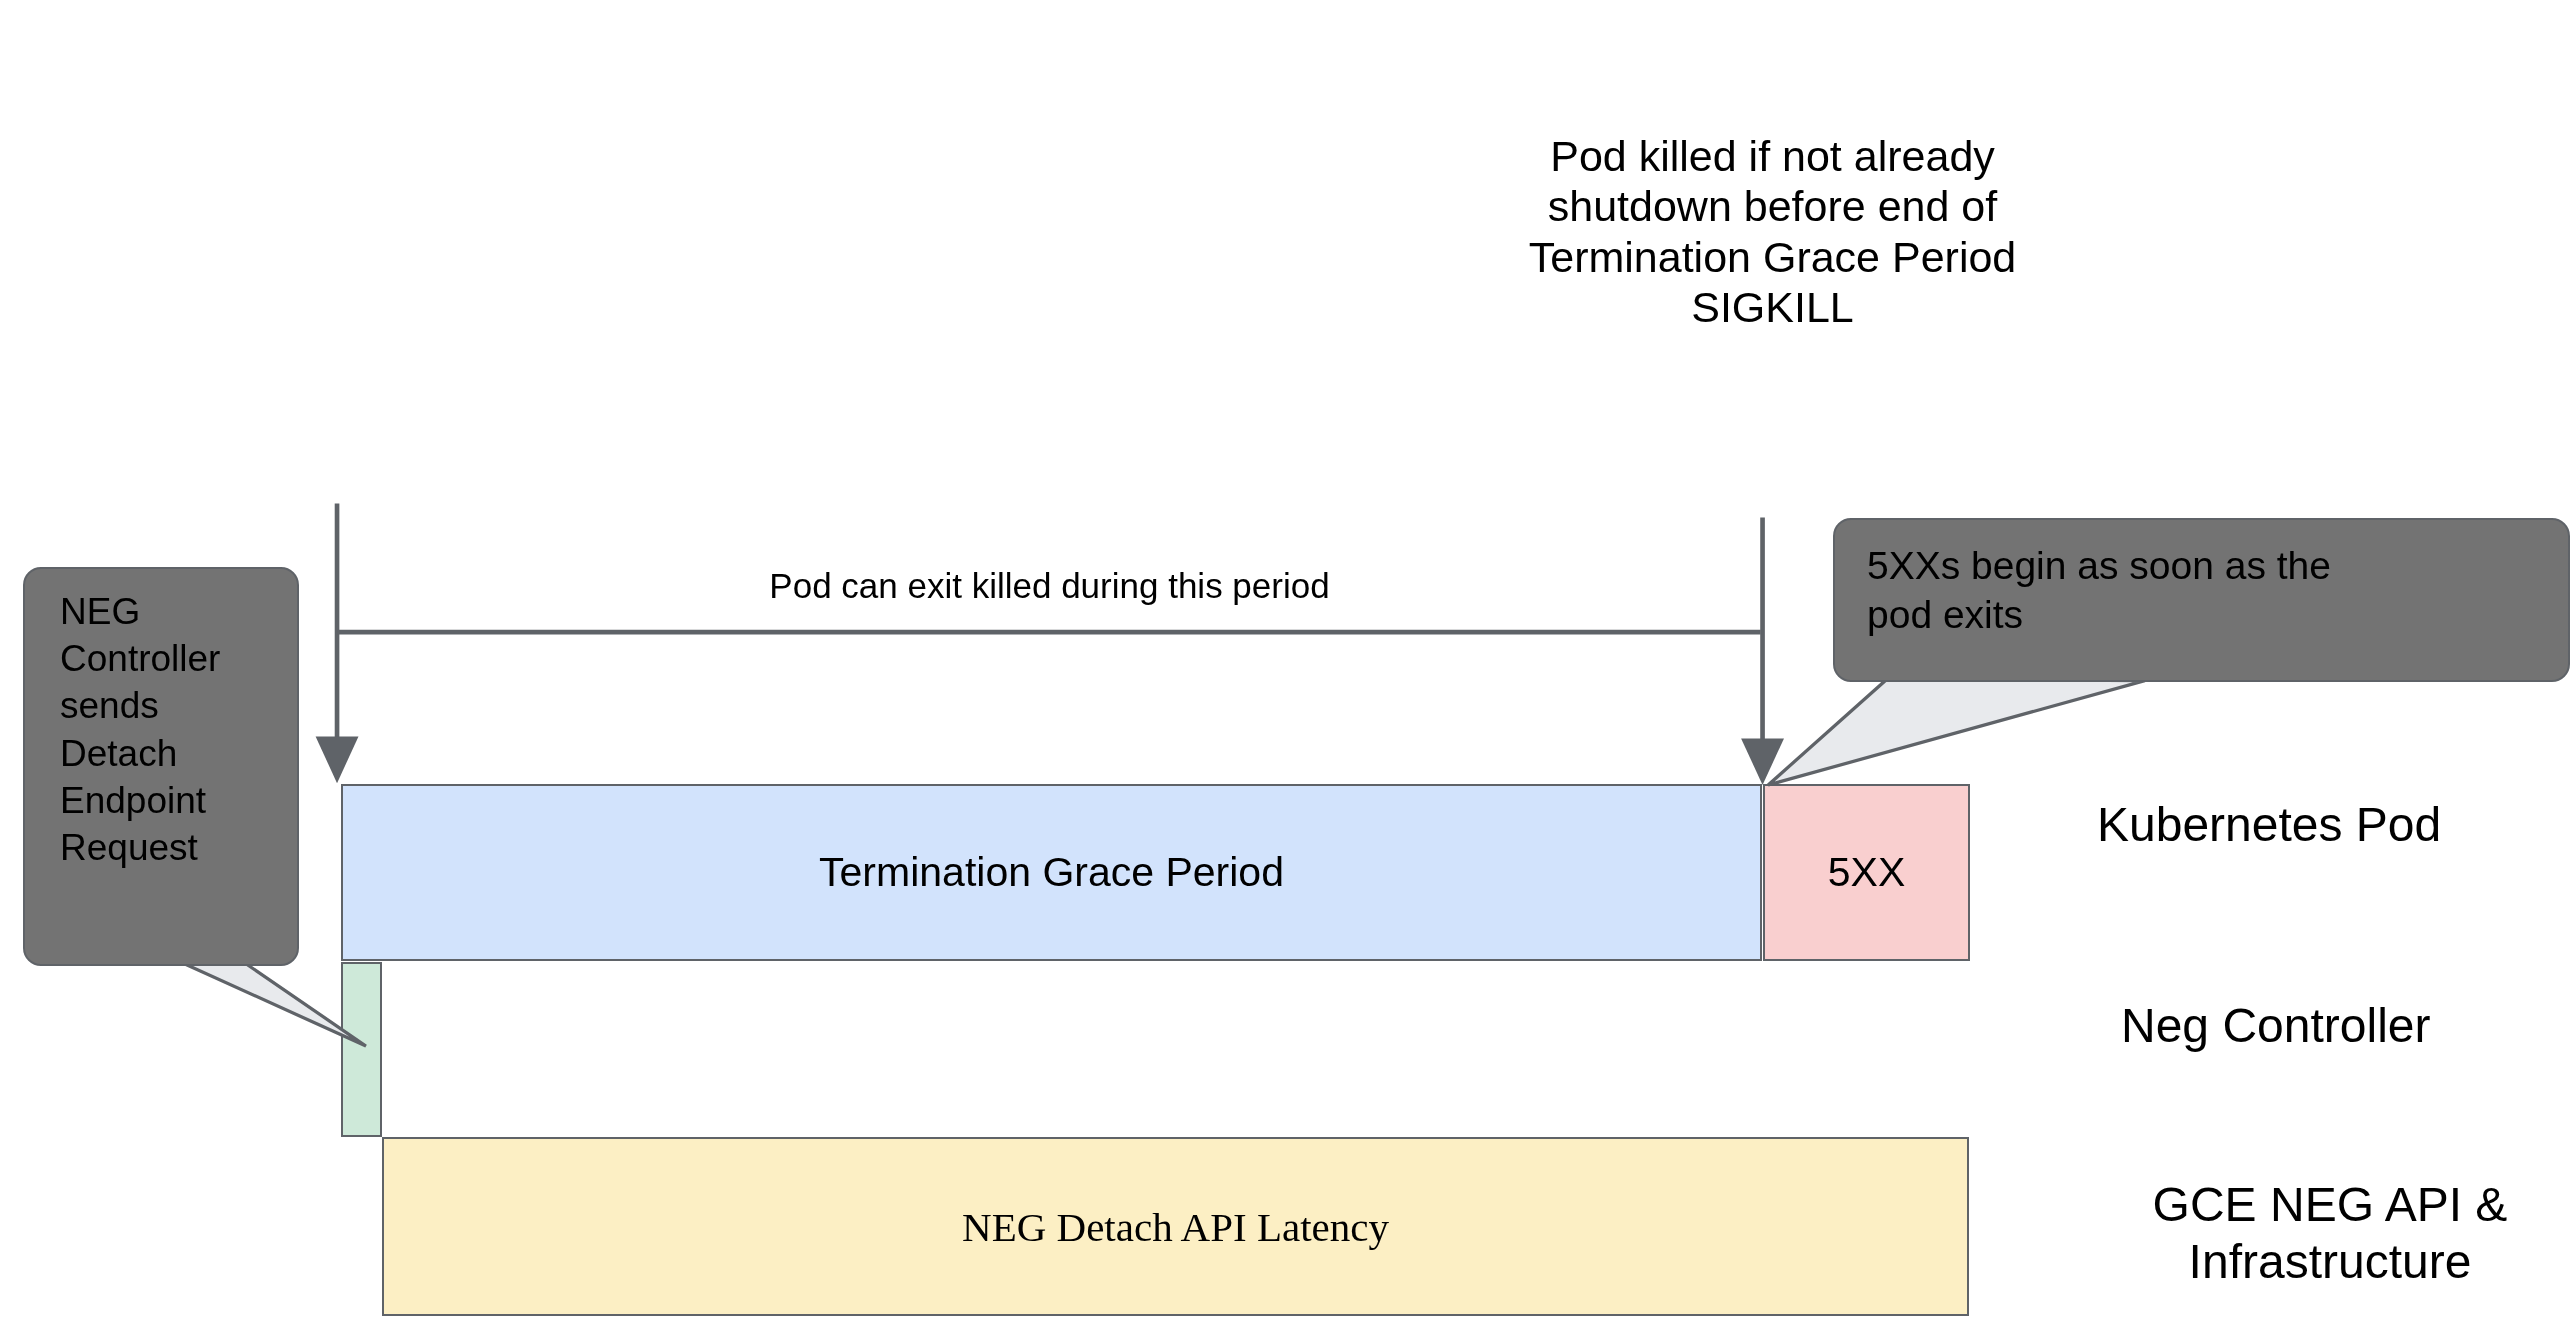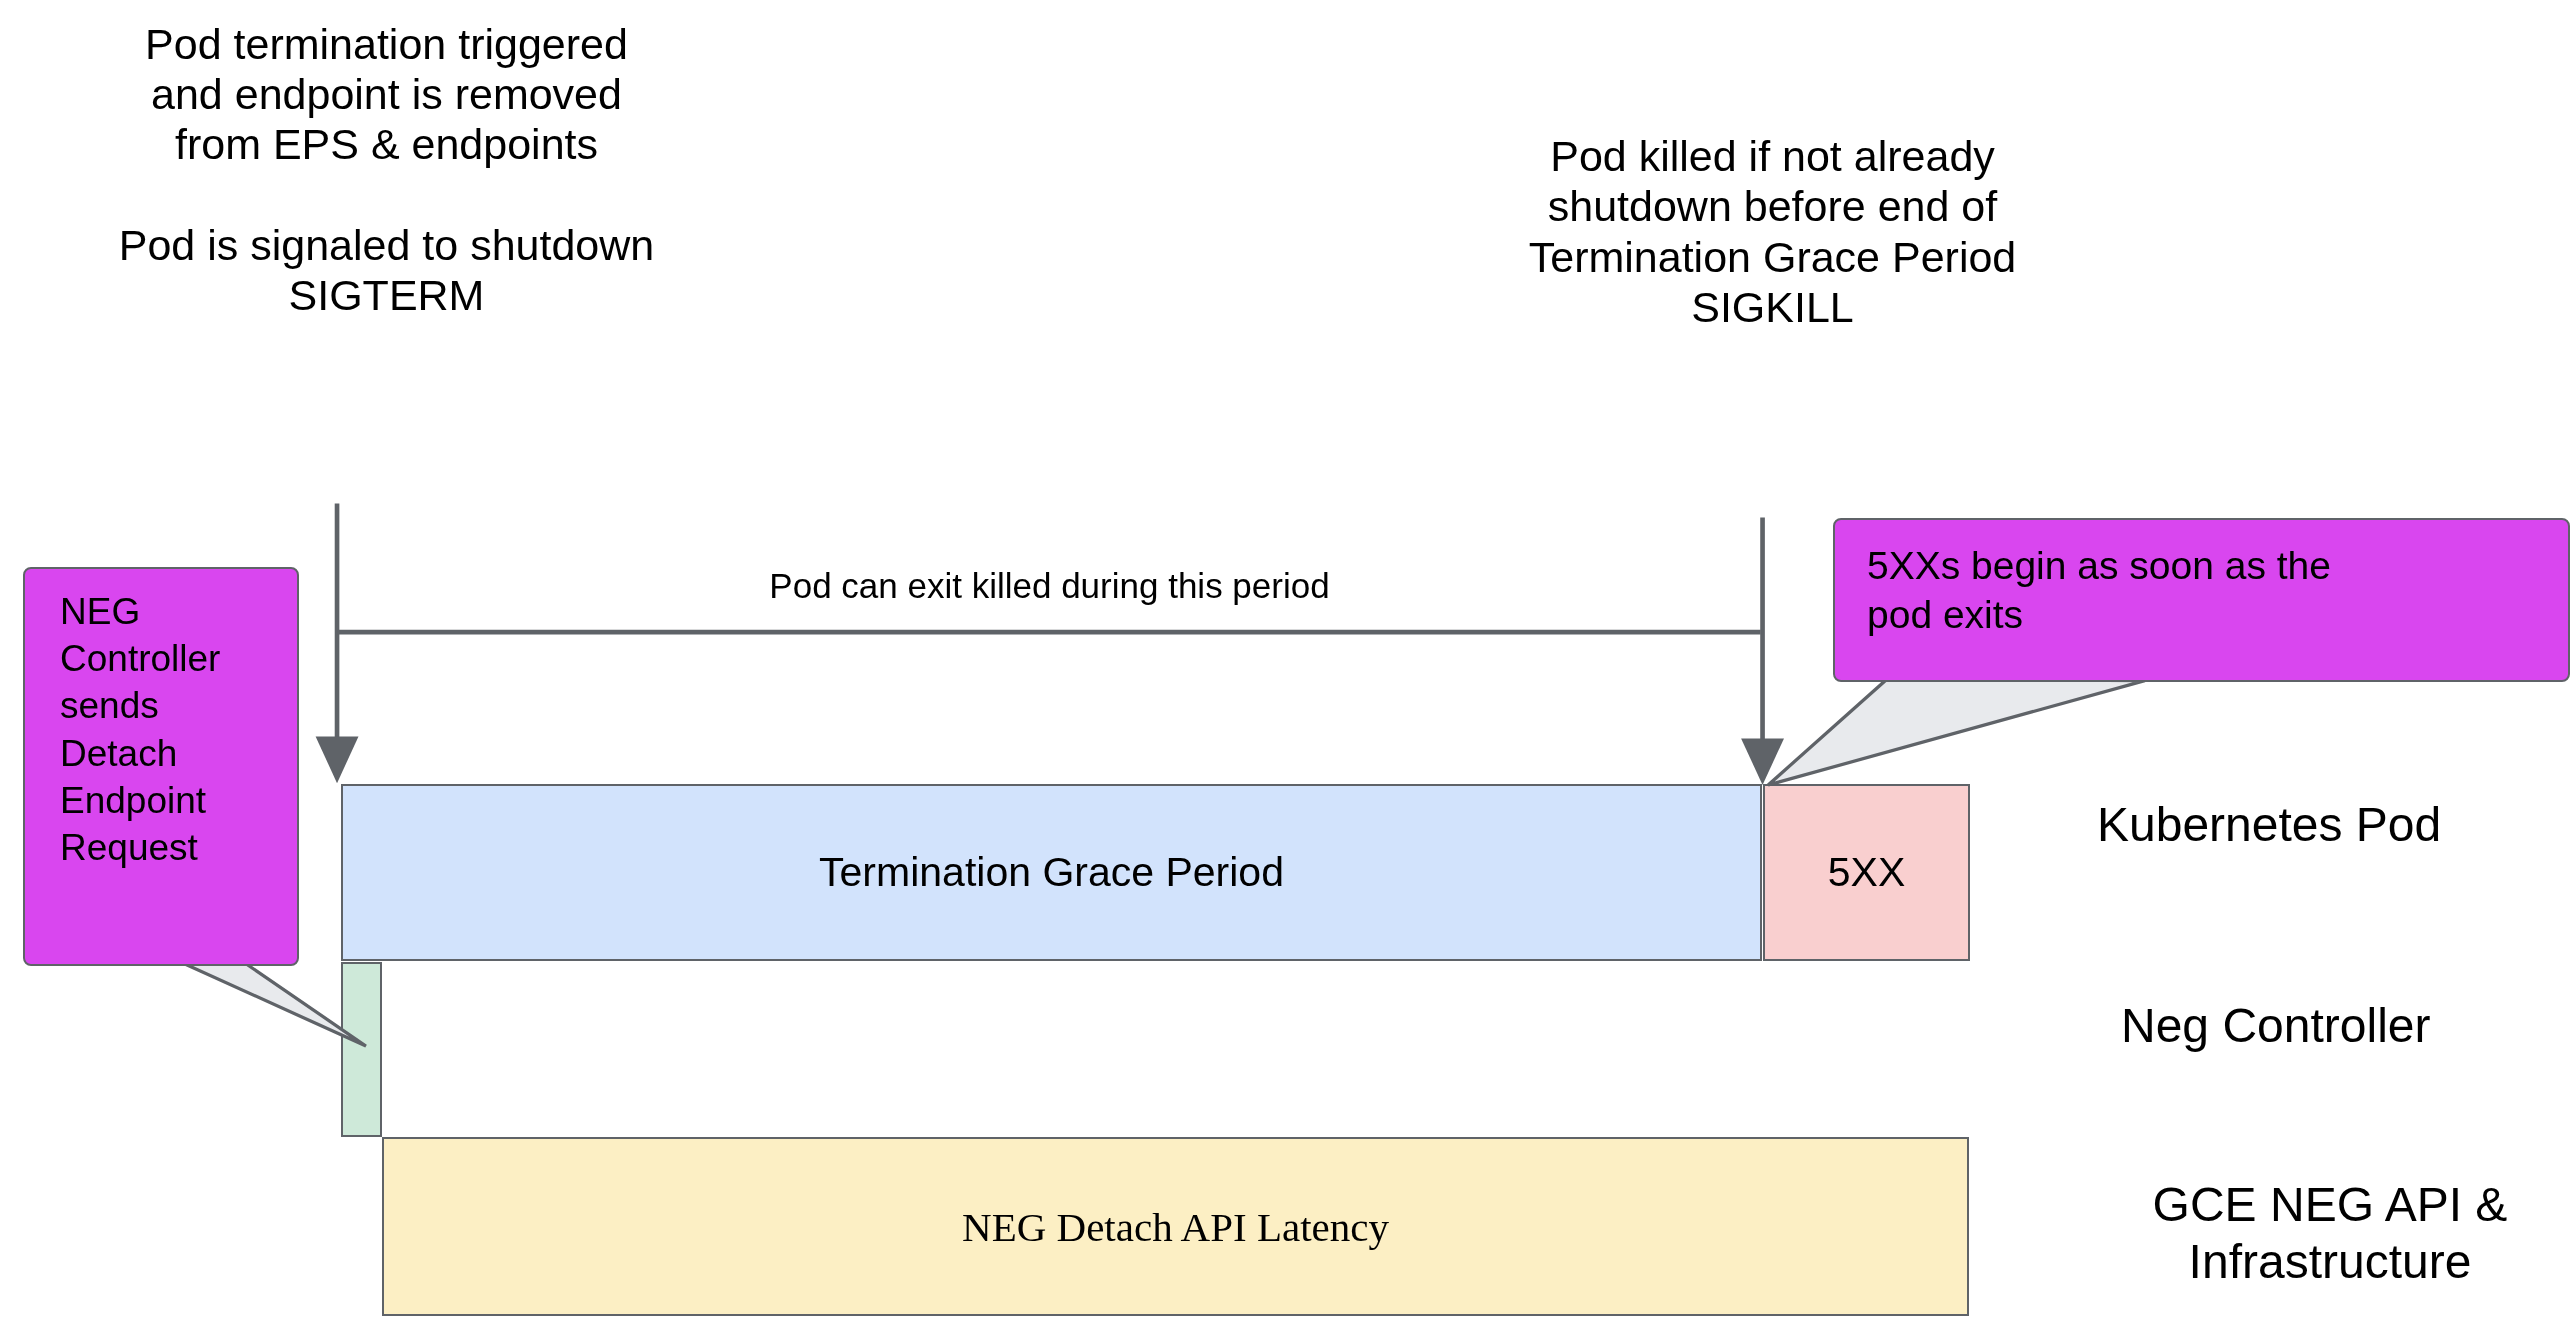--- a/index.html
+++ b/index.html
@@ -86,23 +86,23 @@
     white-space: pre-line;
   }
   #lane-pod        { left: 2097px; top: 797px;  width: 466px; }
   #lane-neg        { left: 2097px; top: 998px; width: 466px; margin-left: 24px; }
   #lane-gce        { left: 2097px; top: 1177px; width: 466px; text-align: center; }
 
   
   .callout {
     position: absolute;
     box-sizing: border-box;
-    background: #d946ef;
+    background: #737373;
     border: 2.8px solid #5f6368;
-    border-radius: 8px;
+    border-radius: 18px;
     font-size: 37px;
     line-height: 1.28;
     color: #000000;
     padding: 18.7px 24px;
     white-space: pre-line;
     z-index: 5;
   }
   #callout-neg {
     left: 23px; top: 567px;
     width: 276px; height: 399px;
@@ -126,26 +126,20 @@
   }
   #overlay .stroke { stroke: #5f6368; stroke-width: 5; fill: none; }
   #overlay .tail   { fill: #e8eaed; stroke: #5f6368; stroke-width: 3.5; }
   #overlay .head   { fill: #5f6368; }
 </style>
 </head>
 <body>
 
 <div id="stage">
 
-  <div class="note" id="note-termination">Pod termination triggered
-and endpoint is removed
-from EPS &amp; endpoints
-
-Pod is signaled to shutdown
-SIGTERM</div>
 
   <div class="note" id="note-sigkill">Pod killed if not already
 shutdown before end of
 Termination Grace Period
 SIGKILL</div>
 
   <div id="span-caption">Pod can exit killed during this period</div>
 
   <svg id="overlay" viewBox="0 0 2762 1433">
 

